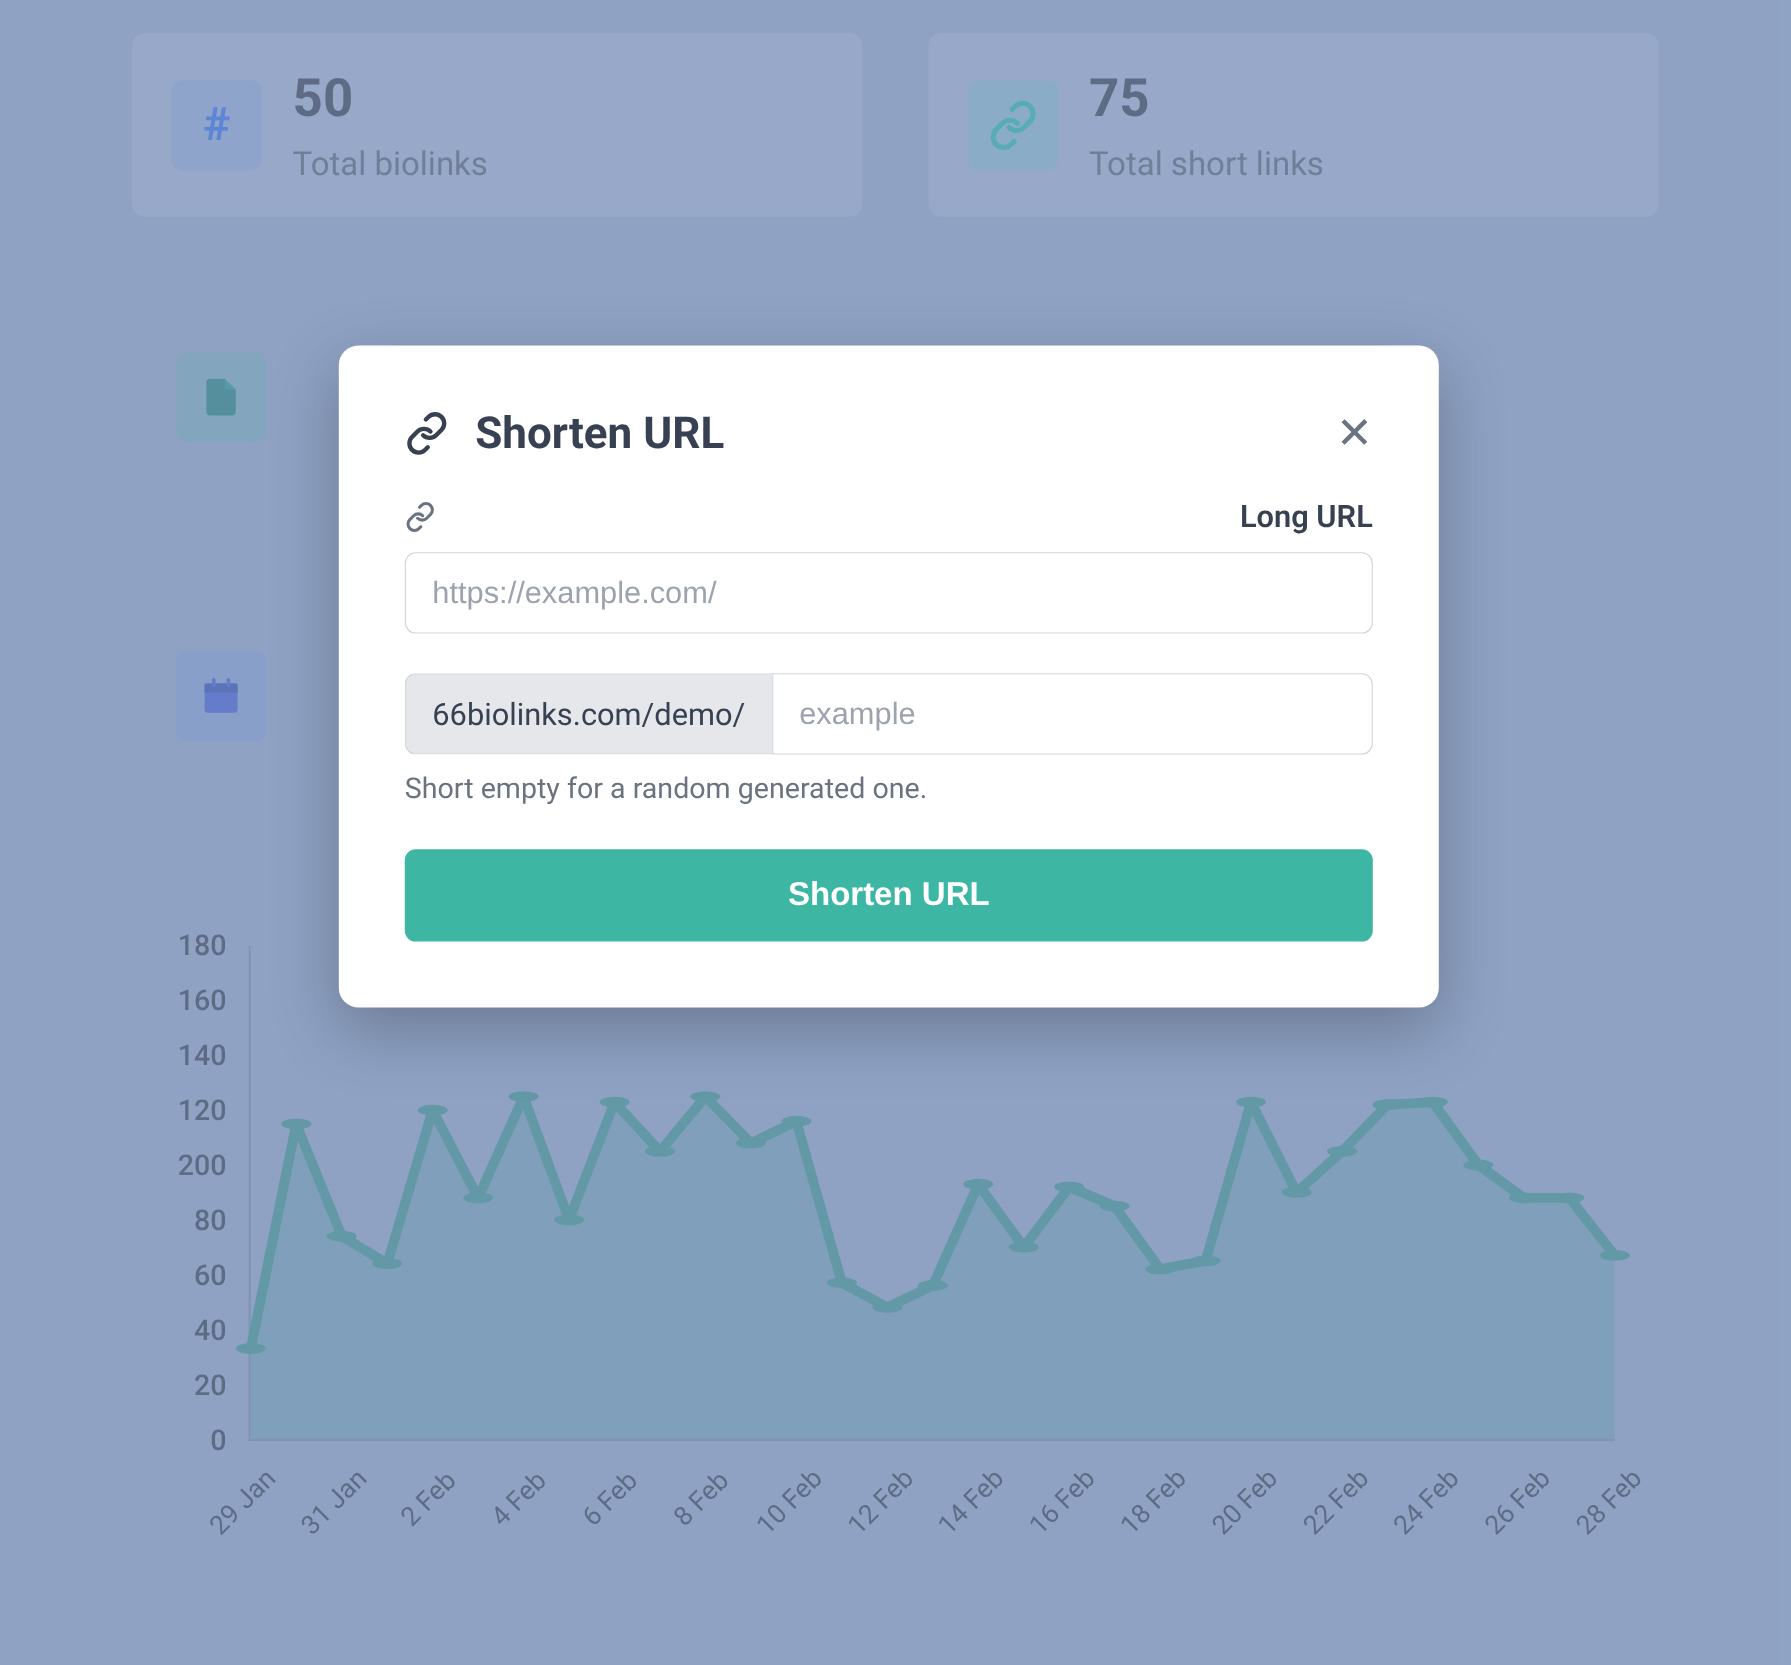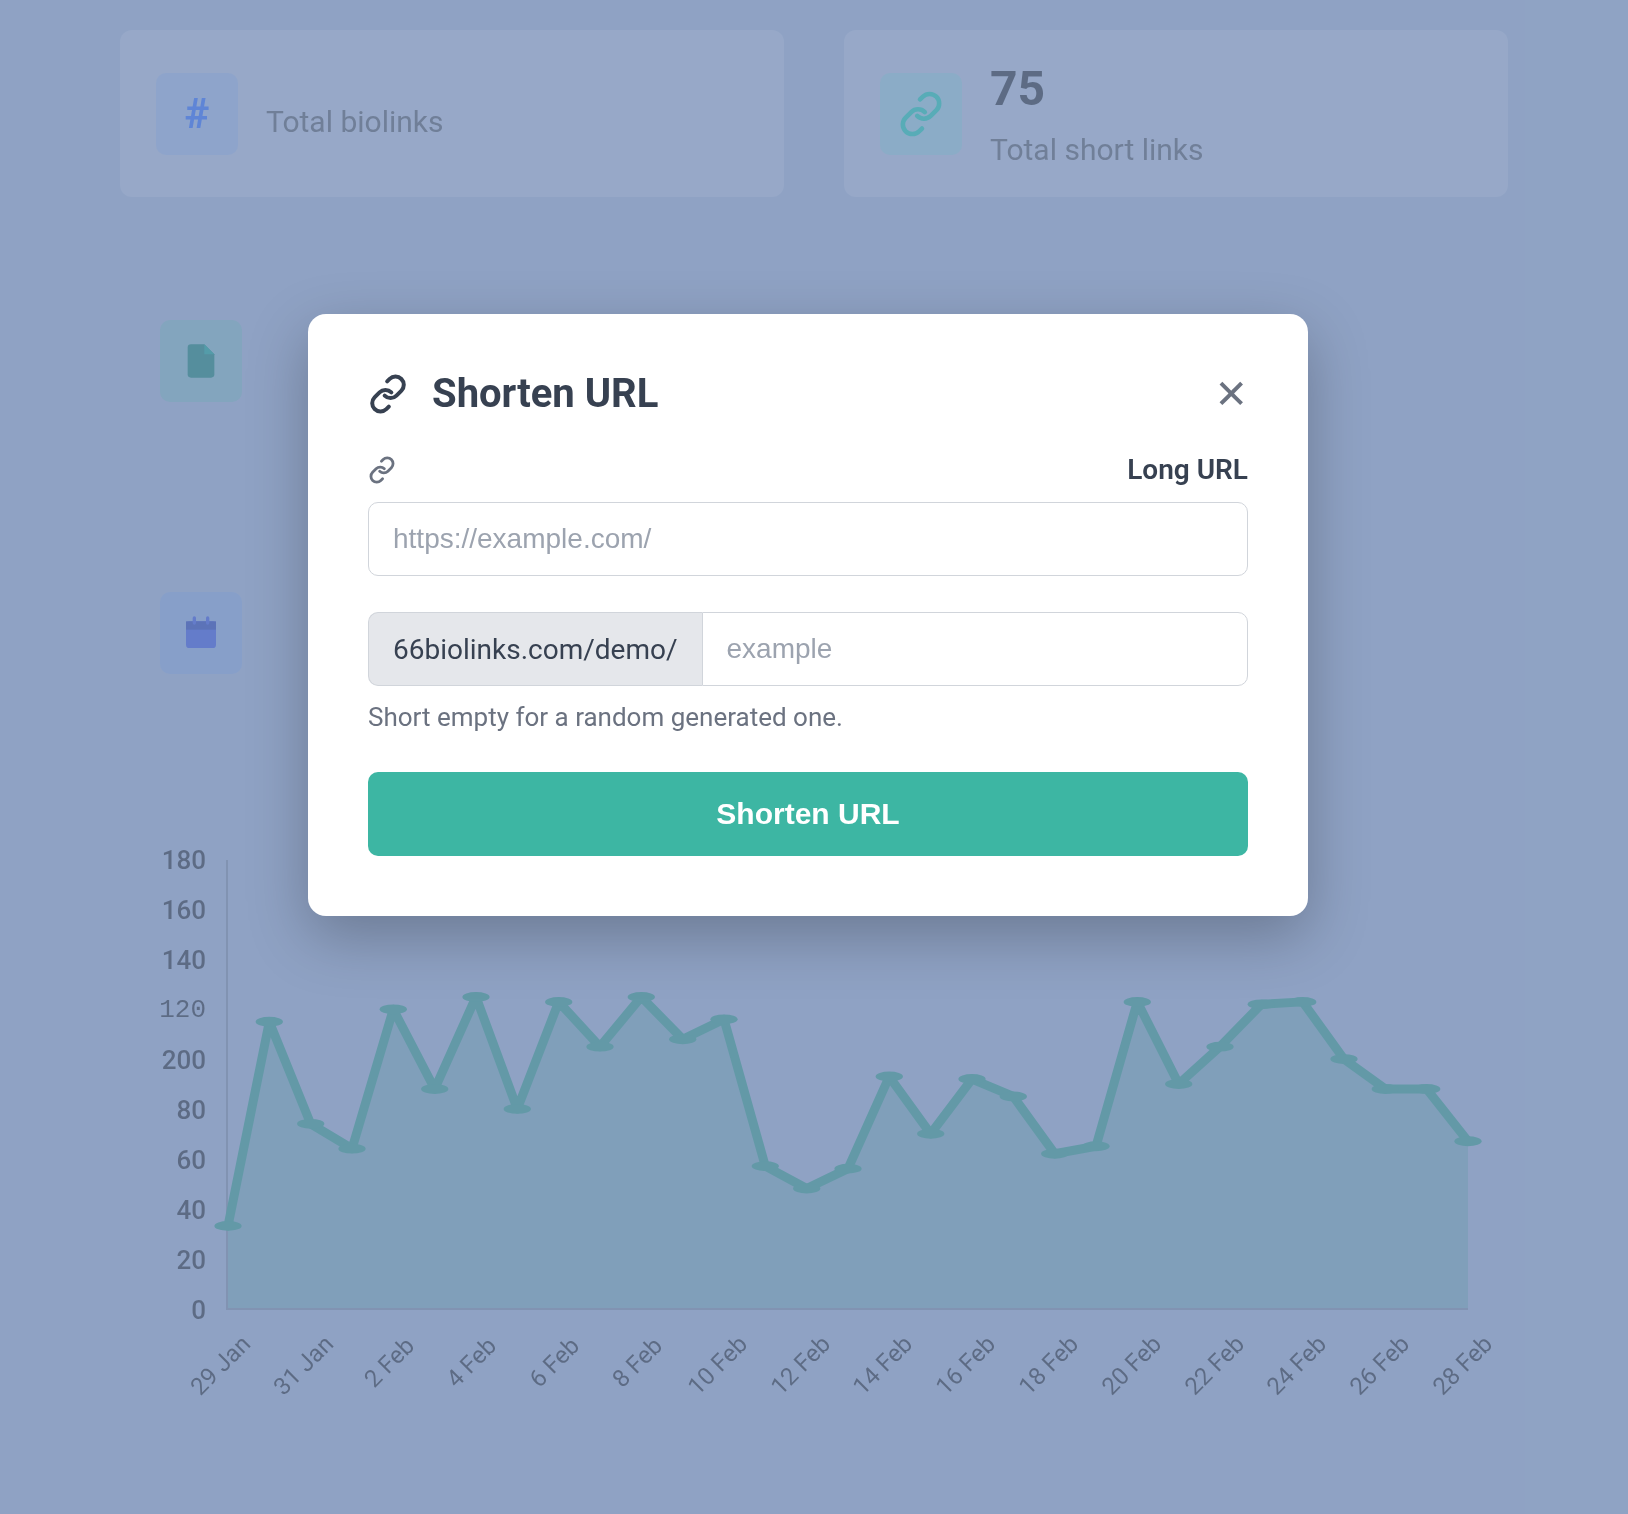--- a/index.html
+++ b/index.html
@@ -231,20 +231,21 @@
 </style>
 </head>
 <body>
 
 <div class="page">
 
   <div class="stats-row">
     <div class="stat-card">
       <div class="stat-icon blue">#</div>
       <div class="stat-text">
+        <div class="num">50</div>
         <div class="lbl">Total biolinks</div>
       </div>
     </div>
     <div class="stat-card">
       <div class="stat-icon teal">
         <svg viewBox="0 0 24 24" width="46" height="46" fill="none" stroke="#14b8a6" stroke-width="2.4" stroke-linecap="round" stroke-linejoin="round">
           <path d="M10 13a5 5 0 0 0 7.07 0l3-3a5 5 0 0 0-7.07-7.07l-1.5 1.5"></path>
           <path d="M14 11a5 5 0 0 0-7.07 0l-3 3a5 5 0 0 0 7.07 7.07l1.5-1.5"></path>
         </svg>
       </div>
@@ -273,21 +274,21 @@
   </div>
 
   <div class="chart-wrap">
     <div class="y-ticks" id="y-ticks">
         <div class="y-tick" style="bottom: 0%;">0</div>
         <div class="y-tick" style="bottom: 11.1111%;">20</div>
         <div class="y-tick" style="bottom: 22.2222%;">40</div>
         <div class="y-tick" style="bottom: 33.3333%;">60</div>
         <div class="y-tick" style="bottom: 44.4444%; margin-top: 13px;">80</div>
         <div class="y-tick" style="bottom: 55.5556%;">200</div>
-        <div class="y-tick" style="bottom: 66.6667%; font-family: Liberation Mono, monospace;">120</div>
+        <div class="y-tick" style="bottom: 66.6667%;">120</div>
         <div class="y-tick" style="bottom: 77.7778%;">140</div>
         <div class="y-tick" style="bottom: 88.8889%;">160</div>
         <div class="y-tick" style="bottom: 100%;">180</div>
       </div>
     <div class="chart-area">
       <svg class="chart-svg" id="chart-svg" preserveAspectRatio="none" viewBox="0 0 1000 1000">
           <path d="M0.0 816.7 L33.3 361.1 L66.7 588.9 L100.0 644.4 L133.3 333.3 L166.7 511.1 L200.0 305.6 L233.3 555.6 L266.7 316.7 L300.0 416.7 L333.3 305.6 L366.7 400.0 L400.0 355.6 L433.3 683.3 L466.7 733.3 L500.0 688.9 L533.3 483.3 L566.7 611.1 L600.0 488.9 L633.3 527.8 L666.7 655.6 L700.0 638.9 L733.3 316.7 L766.7 500.0 L800.0 416.7 L833.3 322.2 L866.7 316.7 L900.0 444.4 L933.3 511.1 L966.7 511.1 L1000.0 627.8 L 1000 1000 L 0 1000 Z" fill="rgba(45,143,132,0.35)" stroke="none"></path>
           <path d="M0.0 816.7 L33.3 361.1 L66.7 588.9 L100.0 644.4 L133.3 333.3 L166.7 511.1 L200.0 305.6 L233.3 555.6 L266.7 316.7 L300.0 416.7 L333.3 305.6 L366.7 400.0 L400.0 355.6 L433.3 683.3 L466.7 733.3 L500.0 688.9 L533.3 483.3 L566.7 611.1 L600.0 488.9 L633.3 527.8 L666.7 655.6 L700.0 638.9 L733.3 316.7 L766.7 500.0 L800.0 416.7 L833.3 322.2 L866.7 316.7 L900.0 444.4 L933.3 511.1 L966.7 511.1 L1000.0 627.8 " fill="none" stroke="#2d8f84" stroke-width="9" stroke-linejoin="round" stroke-linecap="round" vector-effect="non-scaling-stroke"></path>
           <circle cx="0.0" cy="816.7" r="11" fill="#2d8f84" vector-effect="non-scaling-stroke"></circle>
           <circle cx="33.3" cy="361.1" r="11" fill="#2d8f84" vector-effect="non-scaling-stroke"></circle>

